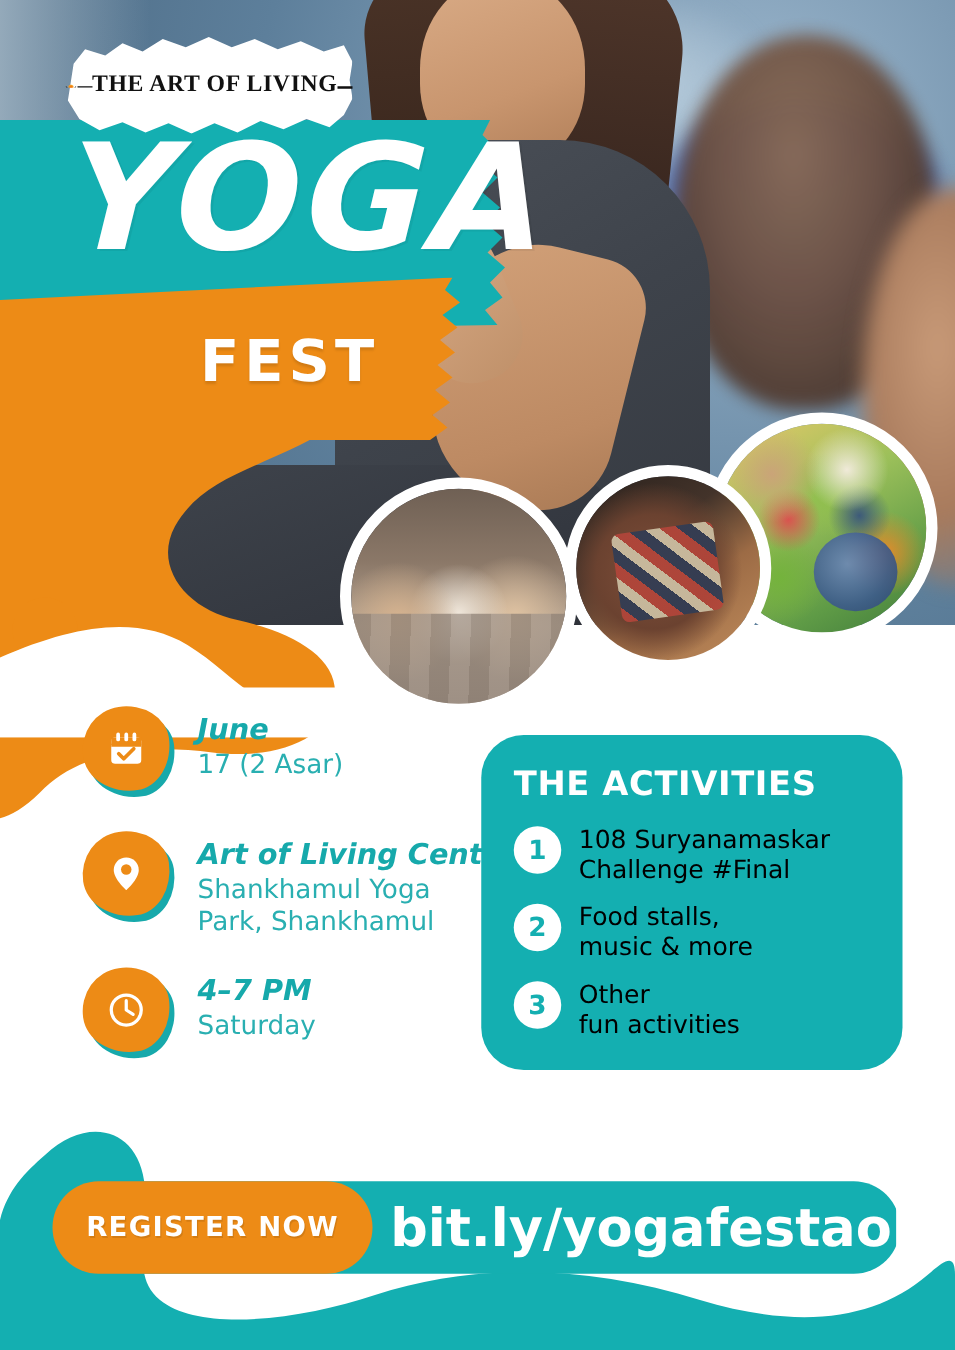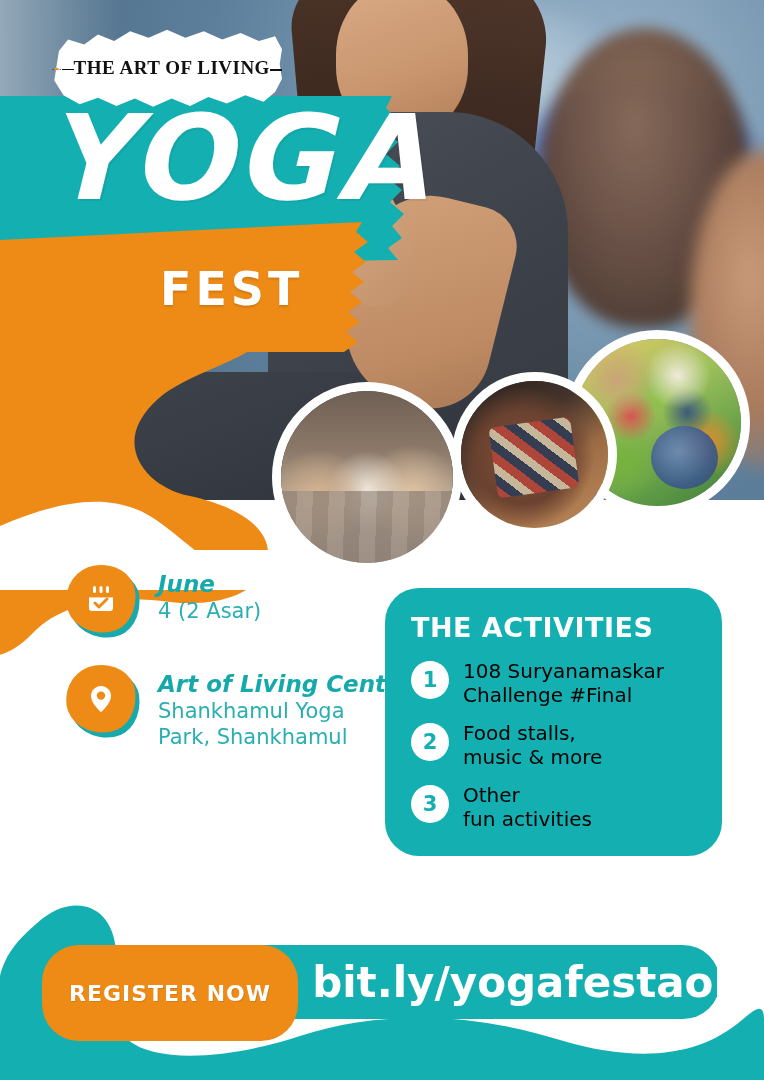--- a/index.html
+++ b/index.html
@@ -217,21 +217,21 @@
   }
 
   
   .bottom-teal { position:absolute; left:0; top:880px; width:764px; height:200px; z-index:6; }
   .cta-bar {
     position:absolute; left:48px; top:945px; width:672px; height:74px;
     background:#14AFB1; border-radius:37px; z-index:8;
     display:flex; align-items:center;
   }
   .cta-btn {
-    position:absolute; left:42px; top:945px; width:256px; height:96px;
+    position:absolute; left:42px; top:945px; width:256px; height:74px;
     background:#ED8B16; border-radius:37px; z-index:9;
     display:flex; align-items:center; justify-content:center;
     font-family:"DejaVu Sans", sans-serif; font-weight:700; font-size:22px;
     color:#ffffff; letter-spacing:1px;
     text-shadow:1px 1px 0 rgba(0,0,0,.10);
   }
   .cta-url {
     position:absolute; left:330px; top:945px; width:380px; height:74px; z-index:9;
     display:flex; align-items:center; justify-content:center;
     font-family:"DejaVu Sans", sans-serif; font-weight:700; font-size:42px; color:#ffffff;
@@ -339,21 +339,21 @@
             <rect x="8" y="3" width="3" height="7" rx="1.5" fill="#fff"></rect>
             <rect x="14.5" y="3" width="3" height="7" rx="1.5" fill="#fff"></rect>
             <rect x="21" y="3" width="3" height="7" rx="1.5" fill="#fff"></rect>
             <path d="M10,20 l4,4 l8,-8" stroke="#ED8B16" stroke-width="3" fill="none" stroke-linecap="round" stroke-linejoin="round"></path>
           </svg>
         </div>
           </div>
       </div>
       <div class="info-text">
         <div class="info-strong">June</div>
-        <div class="info-sub">4 (2 Asar)</div>
+        <div class="info-sub">17 (2 Asar)</div>
       </div>
     </div>
 
     <div class="info-row">
       <div class="blob-icon">
         <div class="sh"></div>
         <div class="fg">
             <div class="gl">
           <svg width="32" height="32" viewBox="0 0 32 32">
             <path d="M16,3 C10.5,3 6,7.4 6,12.9 C6,20.4 16,29 16,29 C16,29 26,20.4 26,12.9 C26,7.4 21.5,3 16,3 Z" fill="#fff"></path>
@@ -362,20 +362,37 @@
         </div>
           </div>
       </div>
       <div class="info-text">
         <div class="info-strong">Art of Living Center</div>
         <div class="info-sub">Shankhamul Yoga</div>
         <div class="info-sub">Park, Shankhamul</div>
       </div>
     </div>
 
+    <div class="info-row">
+      <div class="blob-icon">
+        <div class="sh"></div>
+        <div class="fg">
+            <div class="gl">
+          <svg width="32" height="32" viewBox="0 0 32 32">
+            <circle cx="16" cy="16" r="12" fill="none" stroke="#fff" stroke-width="2.6"></circle>
+            <path d="M16,8.5 L16,16 L21.5,19.5" stroke="#fff" stroke-width="2.6" fill="none" stroke-linecap="round" stroke-linejoin="round"></path>
+          </svg>
+        </div>
+          </div>
+      </div>
+      <div class="info-text">
+        <div class="info-strong">4–7 PM</div>
+        <div class="info-sub">Saturday</div>
+      </div>
+    </div>
 
   </div>
 
   <div class="activities">
     <div class="act-title">THE ACTIVITIES</div>
 
     <div class="act-row">
       <div class="act-num">1</div>
       <div class="act-txt">
         <div>108 Suryanamaskar</div>

